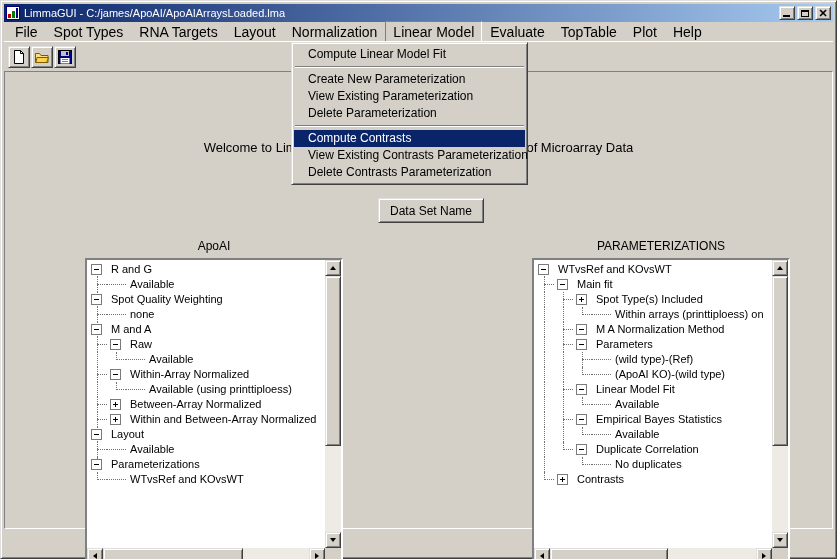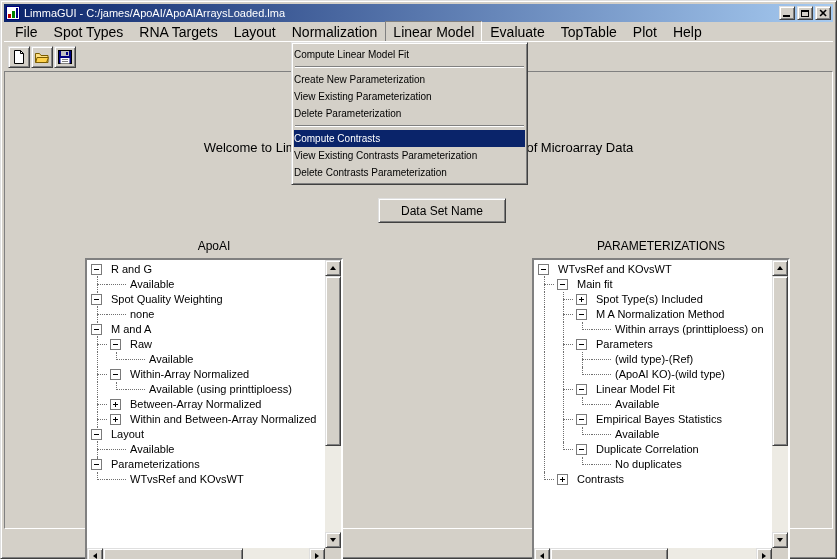--- a/index.html
+++ b/index.html
@@ -36,21 +36,21 @@
   .toolbar{position:absolute;left:3px;top:40px;right:3px;height:30px;background:var(--bg);
            border-top:1px solid #fff;display:flex;align-items:center;padding-left:4px;gap:1px}
   .tbtn{width:22px;height:22px;background:var(--bg);border:1px solid;border-color:#dfdfdf #404040 #404040 #dfdfdf;
         box-shadow:inset 1px 1px 0 #fff, inset -1px -1px 0 #808080;
         display:flex;align-items:center;justify-content:center;padding:0}
 
   
   .client{position:absolute;left:3px;right:3px;top:70px;bottom:29px;background:var(--bg);
           border:1px solid;border-color:#808080 #fff #fff #808080}
   .welcome{position:absolute;left:0;right:0;top:68px;text-align:center;font-size:13px;color:#000}
-  .dsn{position:absolute;left:373px;top:126px;width:128px;height:25px;background:var(--bg);
+  .dsn{position:absolute;left:373px;top:126px;width:106px;height:25px;background:var(--bg);
        border:1px solid;border-color:#dfdfdf #404040 #404040 #dfdfdf;
        box-shadow:inset 1px 1px 0 #fff, inset -1px -1px 0 #808080;
        font:12px "Liberation Sans",sans-serif}
   .theading{position:absolute;top:167px;width:258px;text-align:center;font-size:12px;font-weight:normal}
   .theading.lt{left:80px}.theading.rt{left:527px}
 
   
   .tbox{position:absolute;top:186px;width:258px;height:308px;background:#fff;
         border:2px solid;border-color:#808080 #fff #fff #808080}
   .tbox.lt{left:80px}.tbox.rt{left:527px}
@@ -83,21 +83,21 @@
   .arr{width:0;height:0;display:block}
   .arr.up{border-left:3px solid transparent;border-right:3px solid transparent;border-bottom:4px solid #000}
   .arr.down{border-left:3px solid transparent;border-right:3px solid transparent;border-top:4px solid #000}
   .arr.left{border-top:3px solid transparent;border-bottom:3px solid transparent;border-right:4px solid #000}
   .arr.right{border-top:3px solid transparent;border-bottom:3px solid transparent;border-left:4px solid #000}
 
   
   .dropdown{position:absolute;left:290px;top:41px;width:237px;background:var(--bg);z-index:50;
             border:1px solid;border-color:#dfdfdf #404040 #404040 #dfdfdf;
             box-shadow:inset 1px 1px 0 #fff, inset -1px -1px 0 #808080;padding:3px 2px}
-  .mitem{height:17px;line-height:17px;font-size:10px;color:#000;white-space:nowrap}
+  .mitem{height:17px;line-height:17px;padding-left:14px;font-size:12px;color:#000;white-space:nowrap}
   .mitem.hl{background:var(--hl);color:#fff}
   .msep{height:0;border-top:1px solid #808080;border-bottom:1px solid #fff;margin:3px 1px}
 </style>
 </head>
 <body>
 
 <div class="win">
 
   <div class="titlebar">
     <svg class="appicon" viewBox="0 0 14 14">
@@ -297,32 +297,32 @@
           <div class="trow">
             <span class="tc i"></span>
             <span class="tc t"></span>
             <span class="tb">
               <span class="pm plus"></span>
             </span>
             <span class="tlabel">Spot Type(s) Included</span>
           </div>
           <div class="trow">
             <span class="tc i"></span>
+            <span class="tc i"></span>
+            <span class="tc l"></span>
+            <span class="tc h"></span>
+            <span class="tlabel">Within arrays (printtiploess) on</span>
+          </div>
+          <div class="trow">
+            <span class="tc i"></span>
             <span class="tc t"></span>
             <span class="tb">
               <span class="pm"></span>
             </span>
             <span class="tlabel">M A Normalization Method</span>
-          </div>
-          <div class="trow">
-            <span class="tc i"></span>
-            <span class="tc i"></span>
-            <span class="tc l"></span>
-            <span class="tc h"></span>
-            <span class="tlabel">Within arrays (printtiploess) on</span>
           </div>
           <div class="trow">
             <span class="tc i"></span>
             <span class="tc t"></span>
             <span class="tb">
               <span class="pm"></span>
             </span>
             <span class="tlabel">Parameters</span>
           </div>
           <div class="trow">

